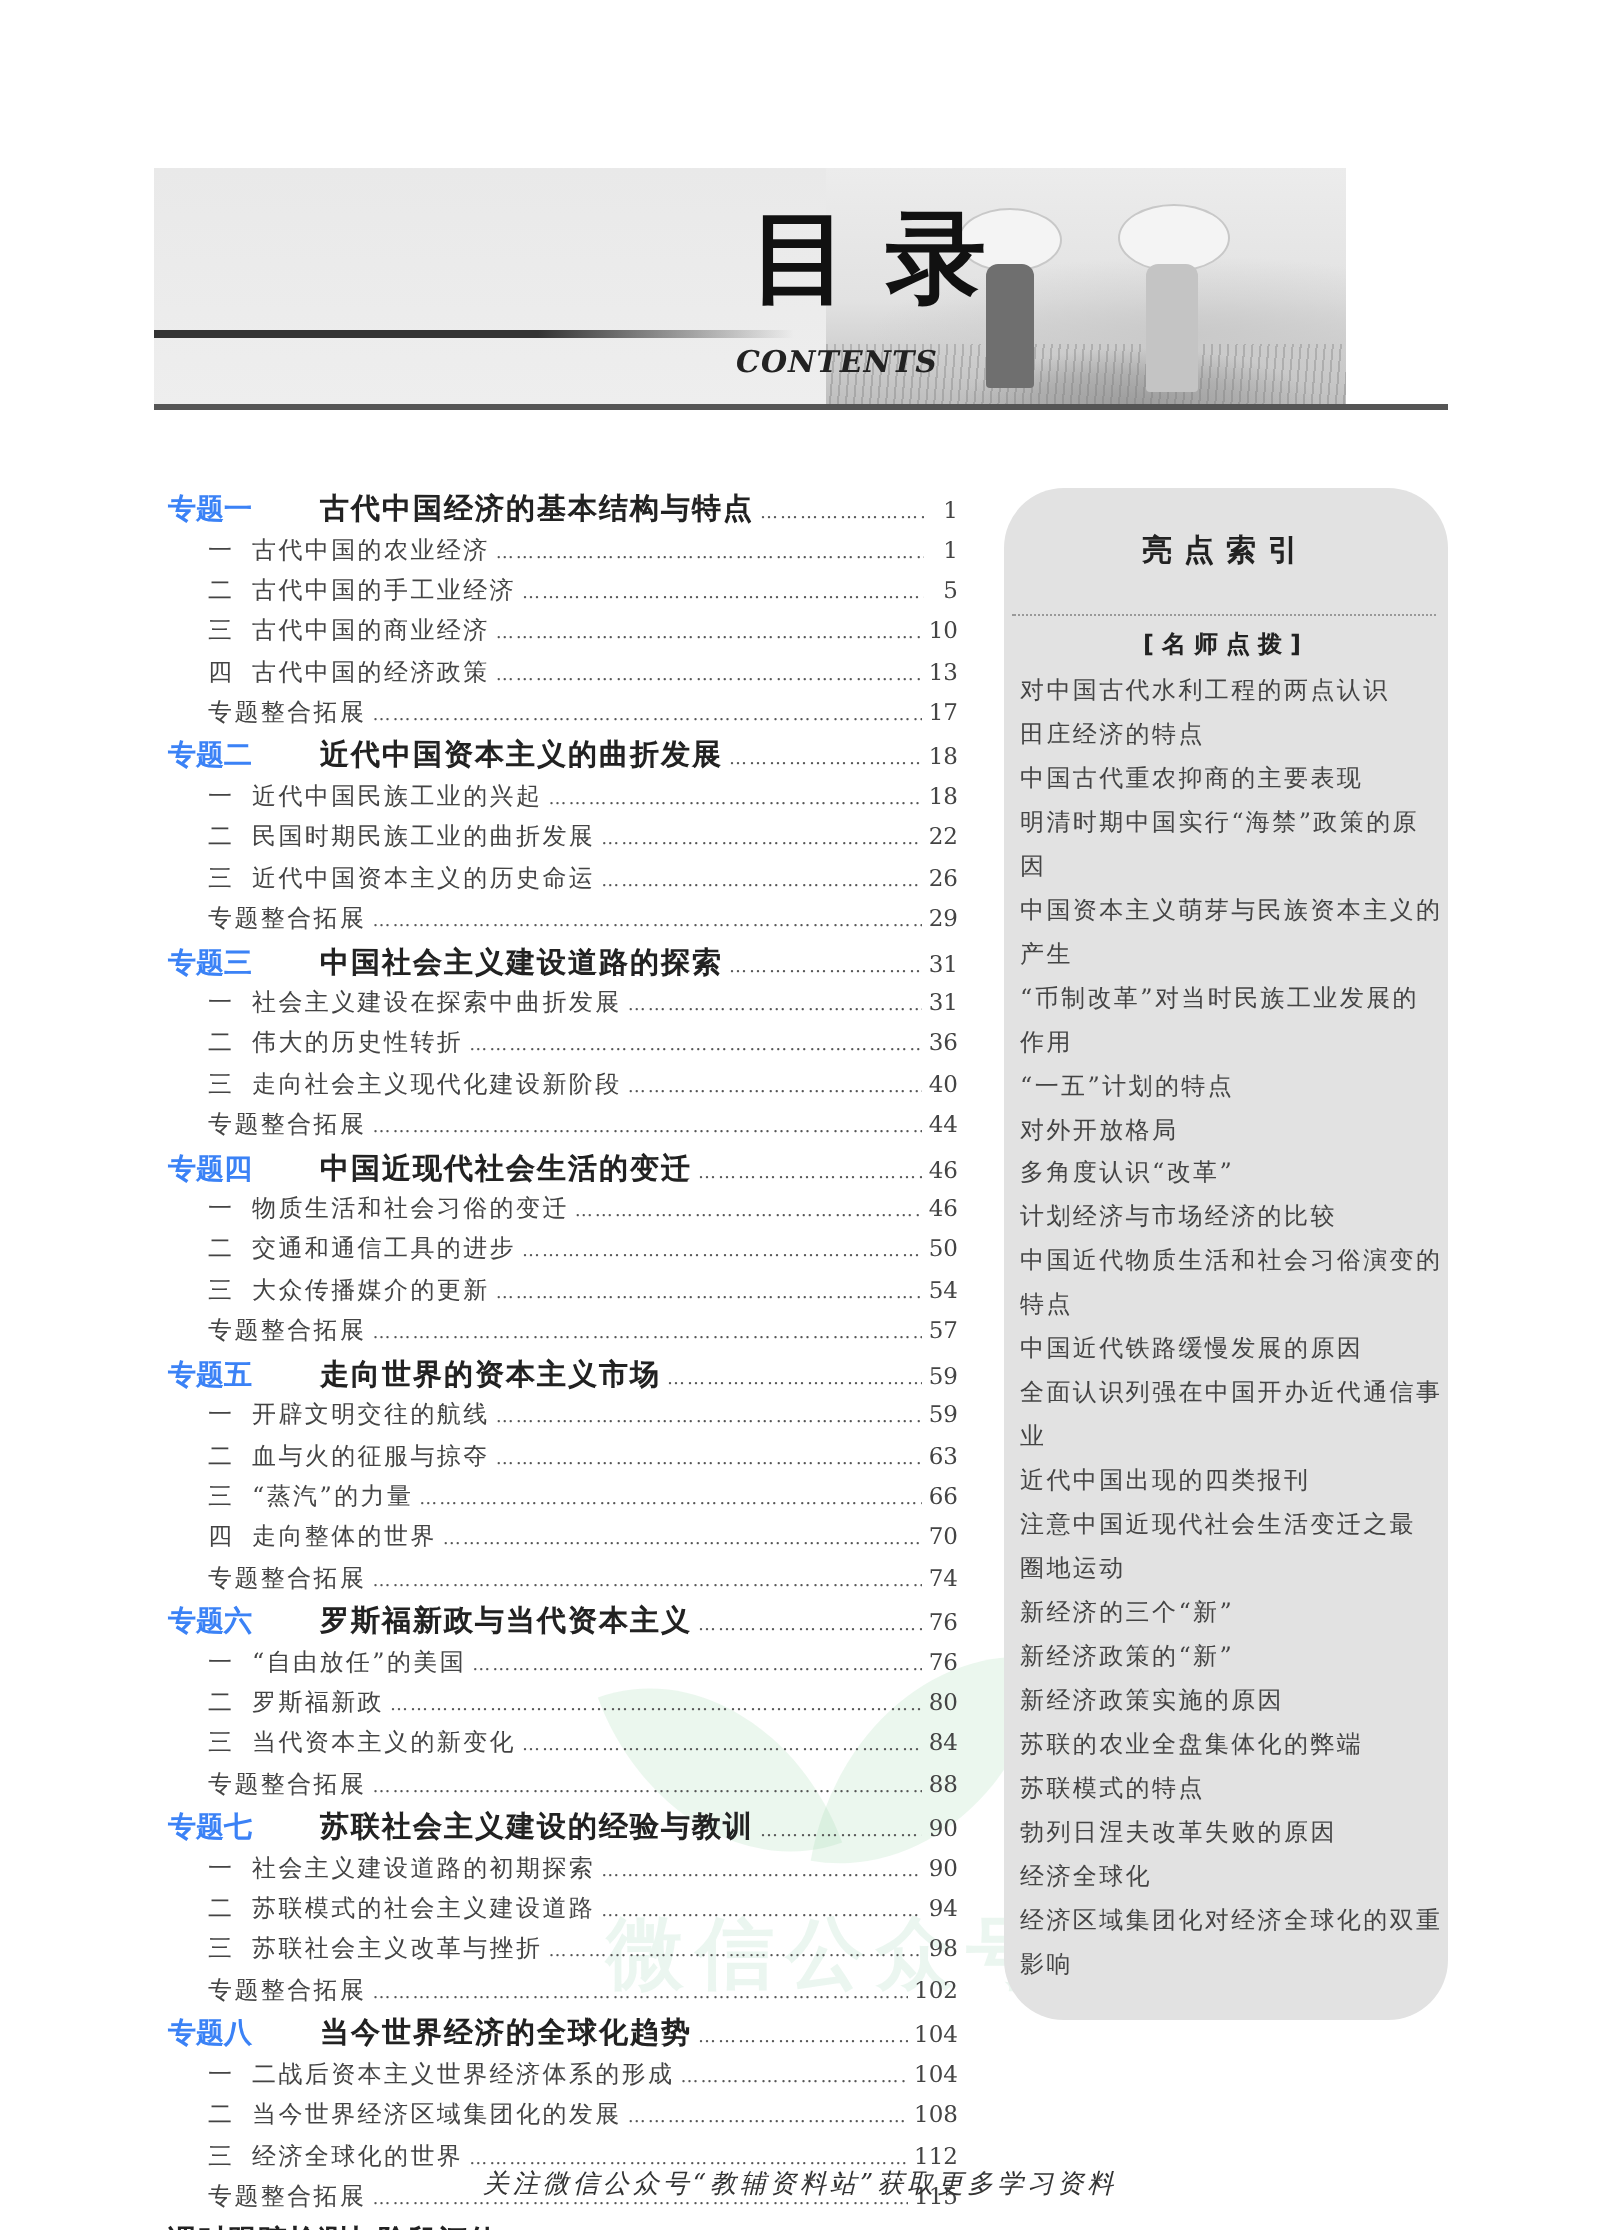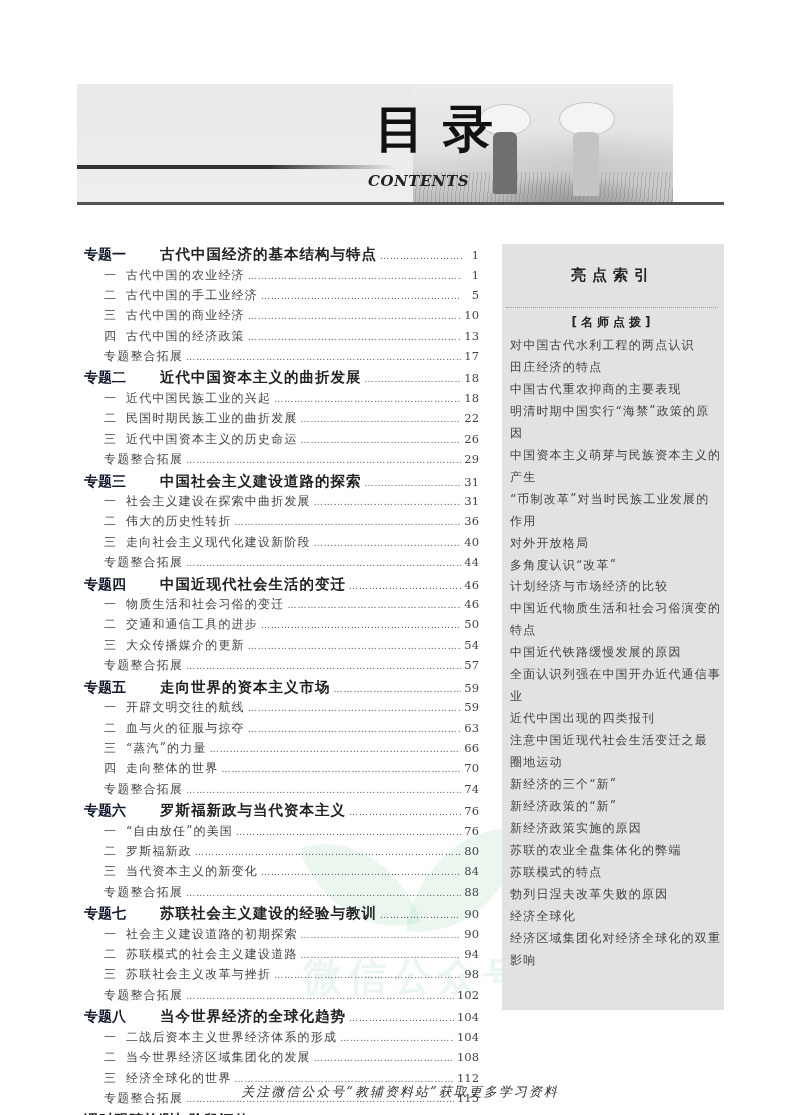--- a/index.html
+++ b/index.html
@@ -54,40 +54,41 @@
   }
   .row.chapter { height: 21.5px; }
   .row .num { width: 28px; flex: none; }
   .row .title { flex: none; }
   .row .dots {
     flex: 1; overflow: hidden; margin: 0 3px; color: #555;
     letter-spacing: 1px; font-size: 9px;
   }
   .row .page { flex: none; text-align: right; min-width: 14px; font-size: 11.5px; color: #444; }
   .chapter .label {
-    font-family: "DejaVu Sans", sans-serif; font-weight: bold; font-size: 14px; color: #0f172a;
+    font-family: "DejaVu Sans", sans-serif; font-weight: bold; font-size: 14px; color: #3b82f6;
     width: 62px; flex: none;
   }
   .chapter .title {
     font-family: "DejaVu Sans", sans-serif; font-weight: bold; font-size: 14.5px; color: #222;
     letter-spacing: 1px; margin-left: 14px;
   }
   .section { padding-left: 20px; font-size: 12px; color: #444; }
   .section .num { width: 22px; }
   .section .title { letter-spacing: 1.2px; }
   .extra { padding-left: 20px; font-size: 12px; color: #444; }
   .extra .title { letter-spacing: 1.2px; }
   .tail { display: block; height: 20px; white-space: nowrap; }
   .tail .main { font-family: "DejaVu Sans", sans-serif; font-weight: bold; font-size: 14.5px; color: #222; letter-spacing: 0.5px; }
   .tail .note { font-size: 11.5px; color: #444; letter-spacing: 0.5px; }
 
   
   .sidebar {
     position: absolute; left: 502px; top: 244px; width: 222px; height: 766px;
     background: #e2e2e2;
+    border-radius: 30px;
   }
   .sb-title {
     position: absolute; left: 0; top: 22px; width: 100%; text-align: center;
     font-family: "DejaVu Sans", sans-serif; font-weight: bold; font-size: 15px;
     letter-spacing: 6px; color: #222;
   }
   .sb-divider {
     position: absolute; left: 4px; right: 6px; top: 63px; border-top: 1px dotted #999;
   }
   .sb-sub {
@@ -403,20 +404,21 @@
   <div class="sb-title">亮点索引</div>
   <div class="sb-divider"></div>
   <div class="sb-sub">[名师点拨]</div>
   <div class="sb-list" id="sb-list">
       <div class="sb-item">对中国古代水利工程的两点认识</div>
       <div class="sb-item">田庄经济的特点</div>
       <div class="sb-item">中国古代重农抑商的主要表现</div>
       <div class="sb-item">明清时期中国实行“海禁”政策的原因</div>
       <div class="sb-item">中国资本主义萌芽与民族资本主义的产生</div>
       <div class="sb-item">“币制改革”对当时民族工业发展的作用</div>
+      <div class="sb-item">“一五”计划的特点</div>
       <div class="sb-item">对外开放格局</div>
       <div class="sb-item">多角度认识“改革”</div>
       <div class="sb-item">计划经济与市场经济的比较</div>
       <div class="sb-item">中国近代物质生活和社会习俗演变的特点</div>
       <div class="sb-item">中国近代铁路缓慢发展的原因</div>
       <div class="sb-item">全面认识列强在中国开办近代通信事业</div>
       <div class="sb-item">近代中国出现的四类报刊</div>
       <div class="sb-item">注意中国近现代社会生活变迁之最</div>
       <div class="sb-item">圈地运动</div>
       <div class="sb-item">新经济的三个“新”</div>

